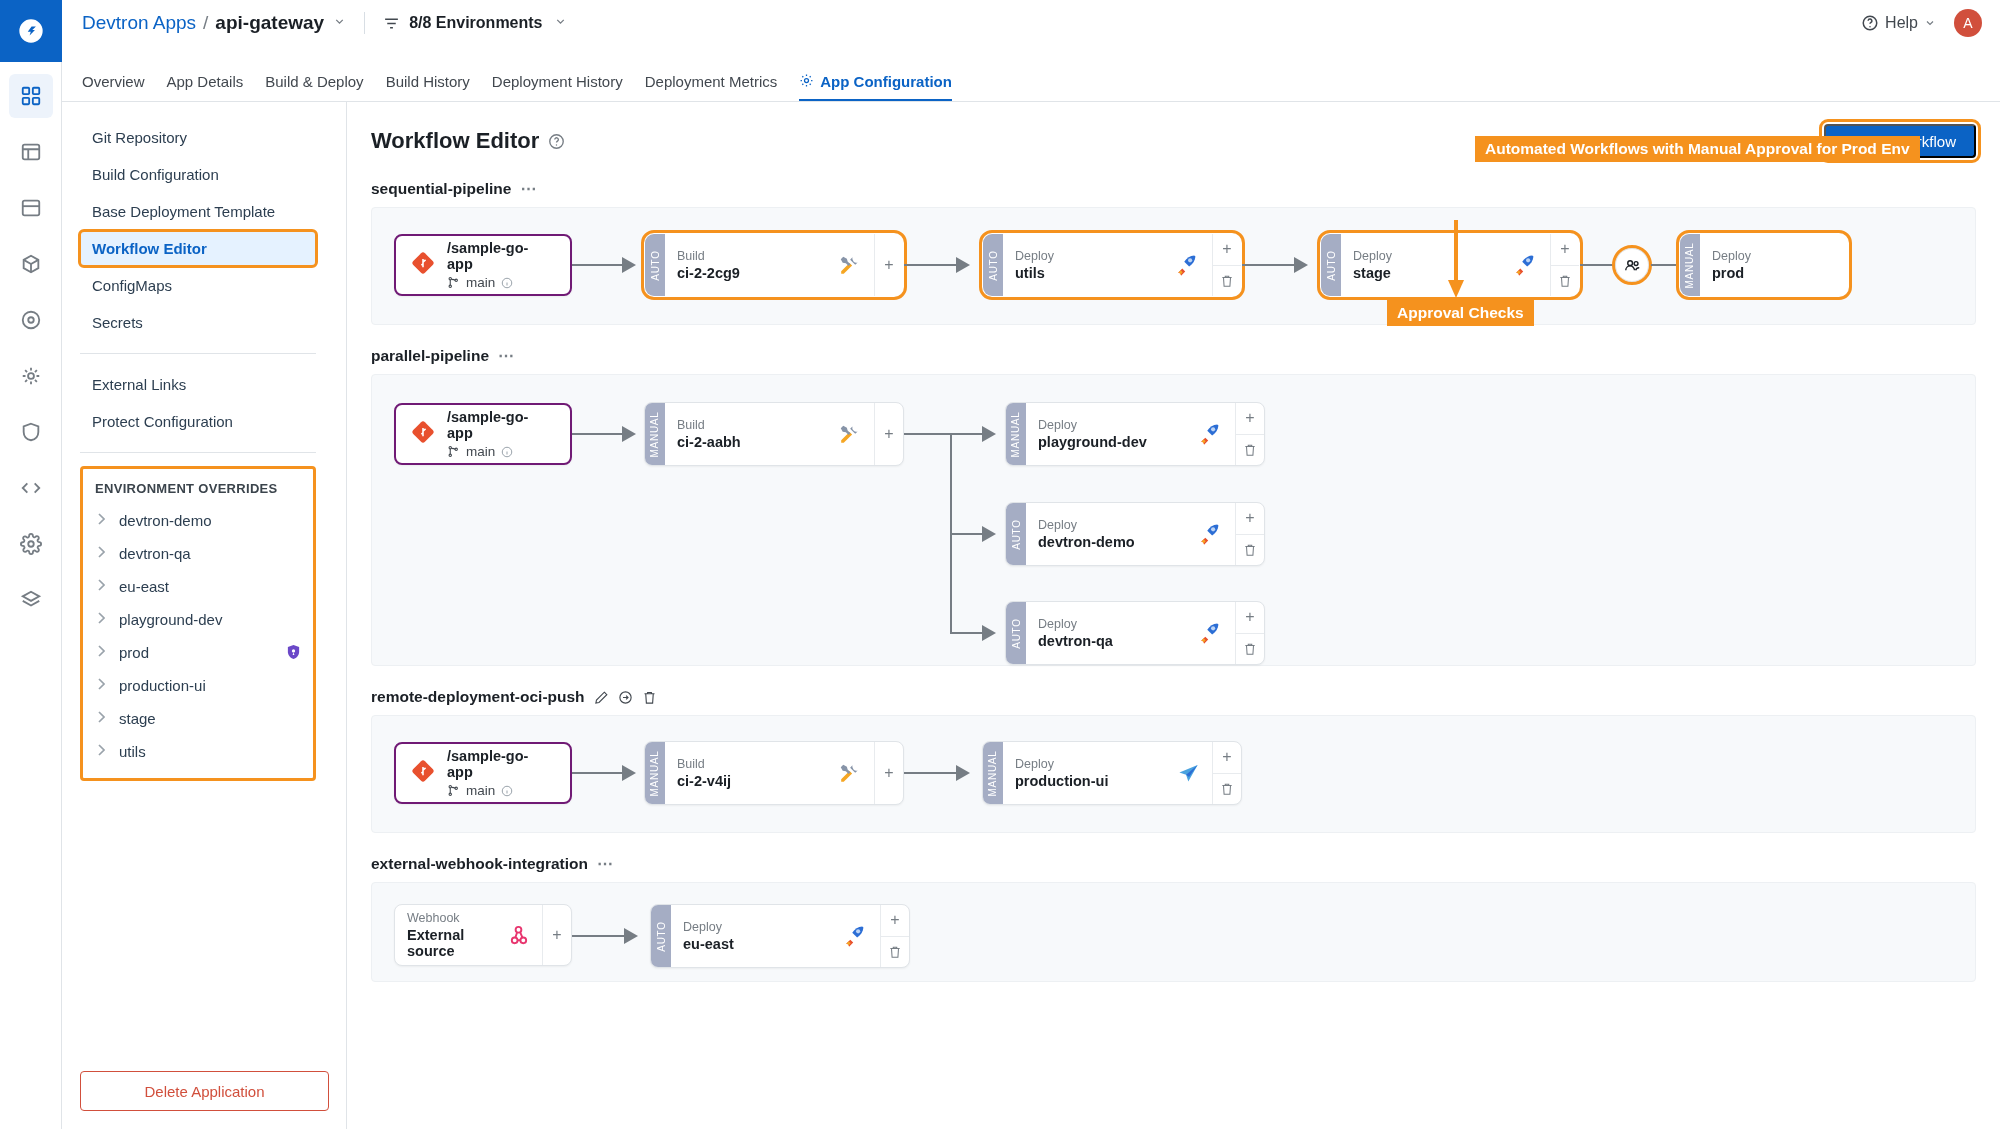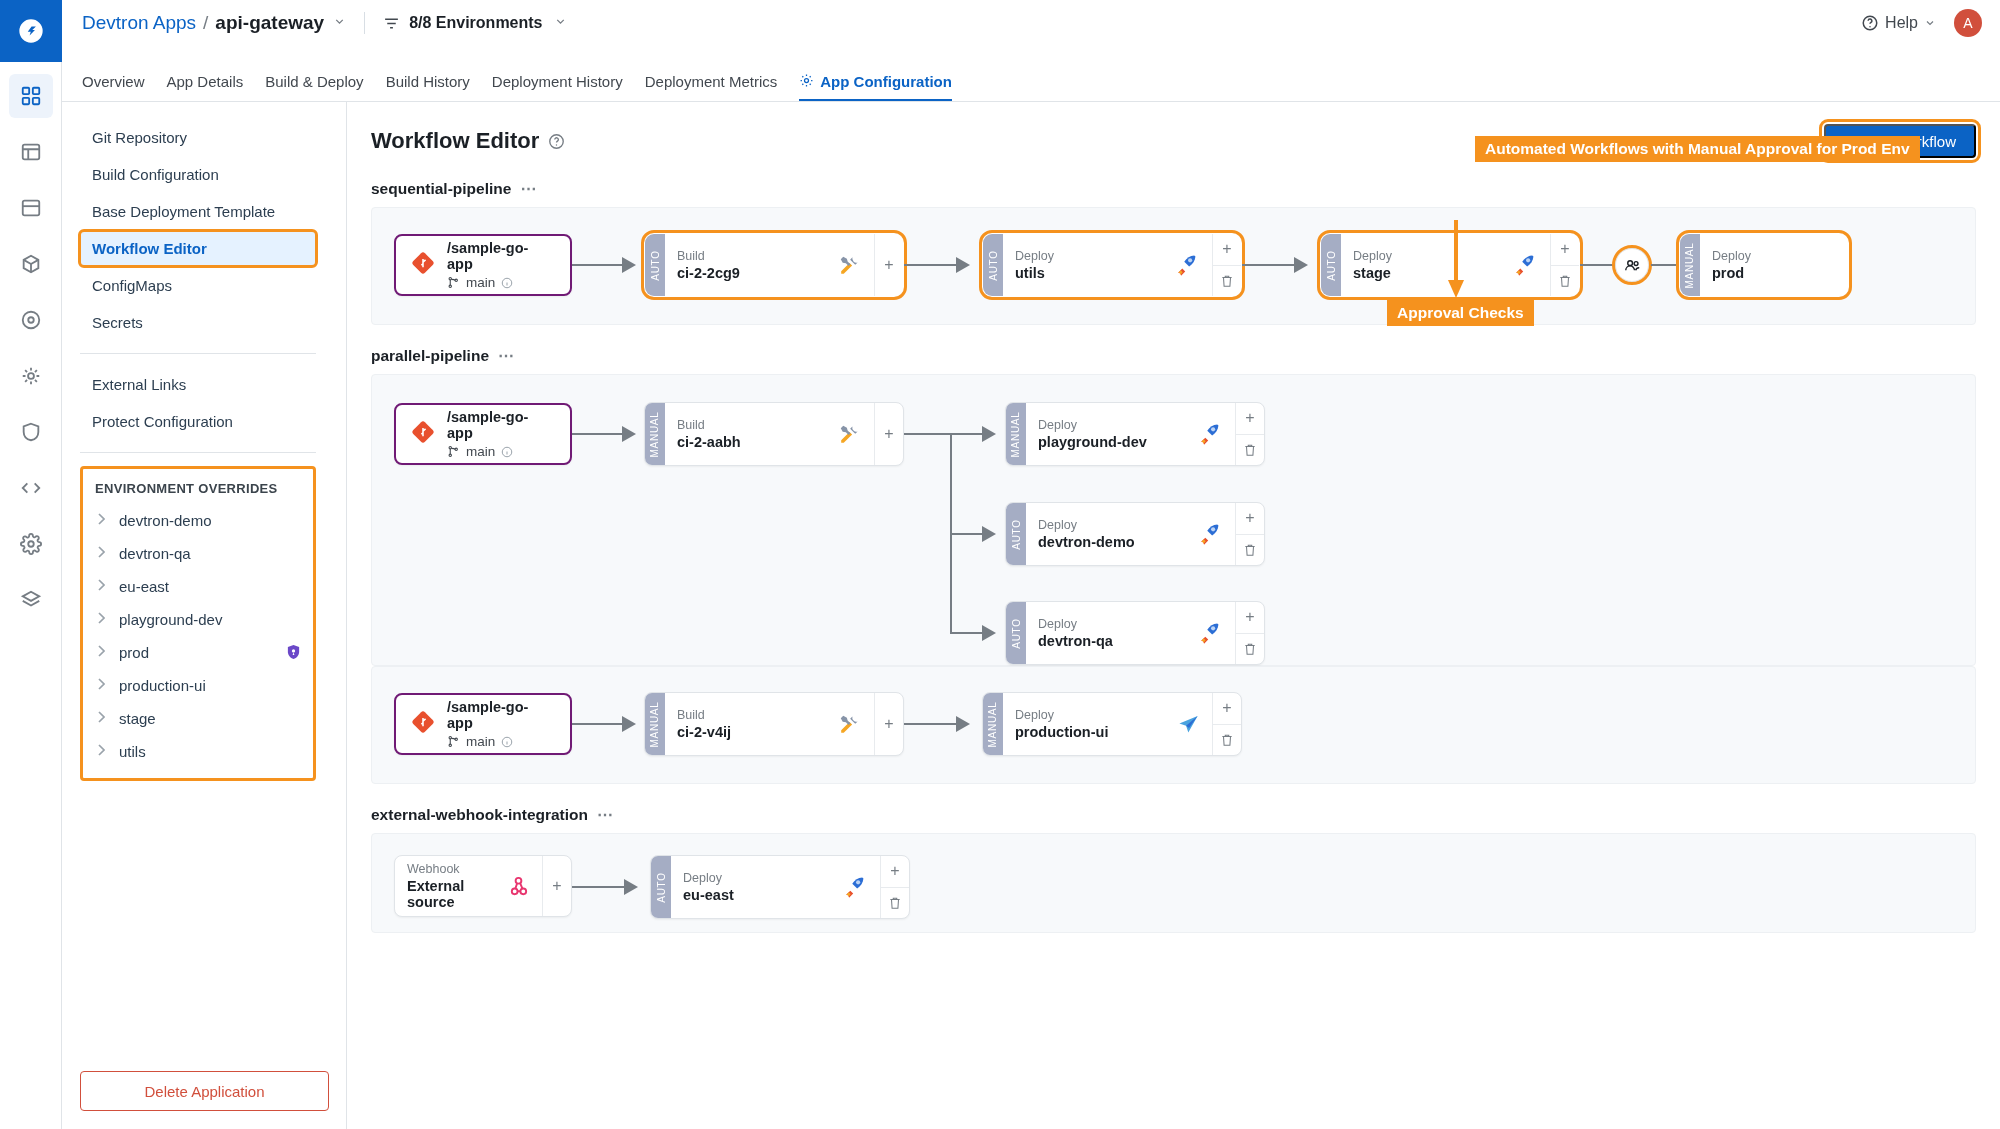--- a/index.html
+++ b/index.html
@@ -701,20 +701,39 @@
               <div class="act">+</div>
               <div class="act">
                   <svg width="14" height="14" viewBox="0 0 24 24" fill="none" stroke="#767d84" stroke-width="1.8">
                     <path d="M4 6h16M9 6V4h6v2M6 6l1 15h10l1-15"></path>
                   </svg>
                 </div>
             </div>
           </div>
         </div>
 
+        <div class="wf-name">
+          <span>remote-deployment-oci-push</span>
+          <span class="ic">
+              <svg width="15" height="15" viewBox="0 0 24 24" fill="none" stroke="#42484f" stroke-width="1.8">
+                <path d="M16.5 3.5l4 4L8 20l-5 1 1-5z"></path>
+              </svg>
+            </span>
+          <span class="ic">
+              <svg width="15" height="15" viewBox="0 0 24 24" fill="none" stroke="#42484f" stroke-width="1.8">
+                <circle cx="12" cy="12" r="9"></circle>
+                <path d="M8 12h8M13 9l3 3-3 3"></path>
+              </svg>
+            </span>
+          <span class="ic">
+              <svg width="15" height="15" viewBox="0 0 24 24" fill="none" stroke="#42484f" stroke-width="1.8">
+                <path d="M4 6h16M9 6V4h6v2M6 6l1 15h10l1-15"></path>
+              </svg>
+            </span>
+        </div>
         <div class="wf-canvas" style="height:118px">
           <div class="git-node" style="left:22px; top:26px; width:178px; height:62px">
             <span>
               <svg width="22" height="22" viewBox="0 0 24 24">
                   <rect x="3" y="3" width="18" height="18" rx="3" transform="rotate(45 12 12)" fill="#e8502e"></rect>
                   <path d="M12 7.5v9M12 11l2.8-2.3M10.2 14.3L12 13" stroke="#fff" stroke-width="1.7" fill="none"></path>
                 </svg>
             </span>
             <span class="git-txt">
               <span class="git-name">/sample-go-app</span>

